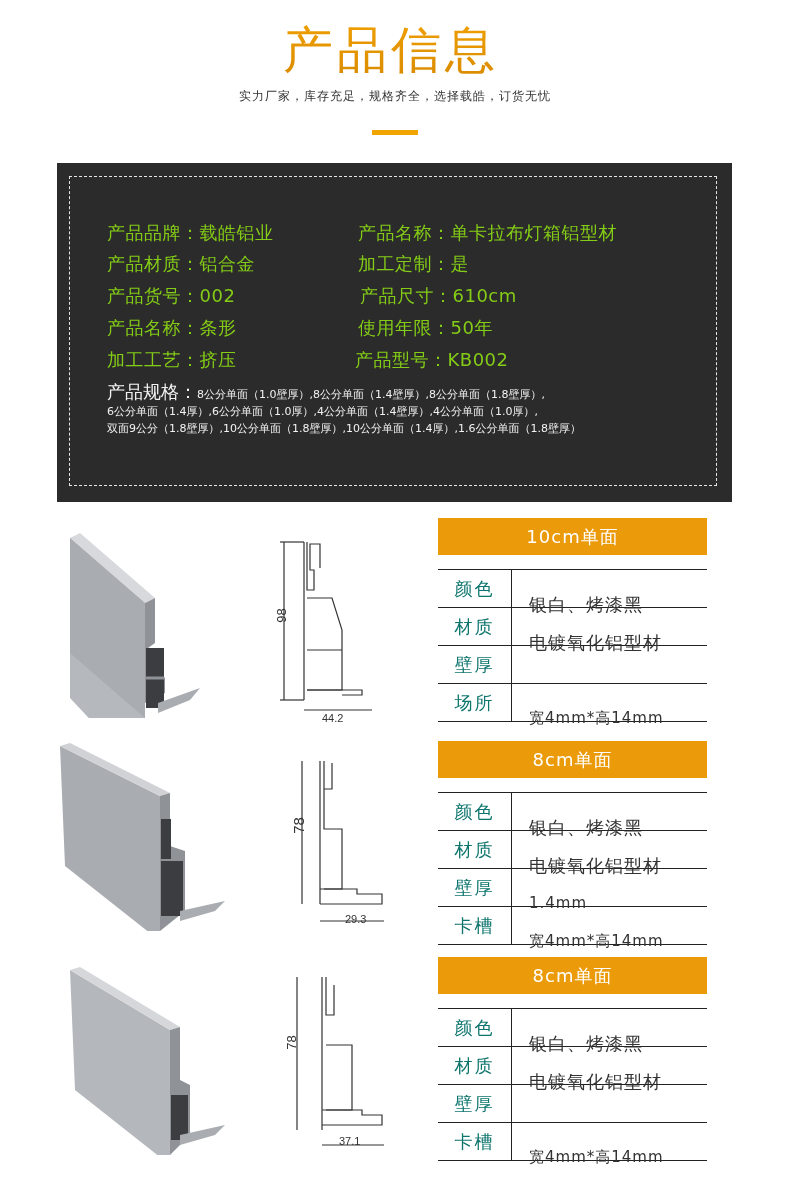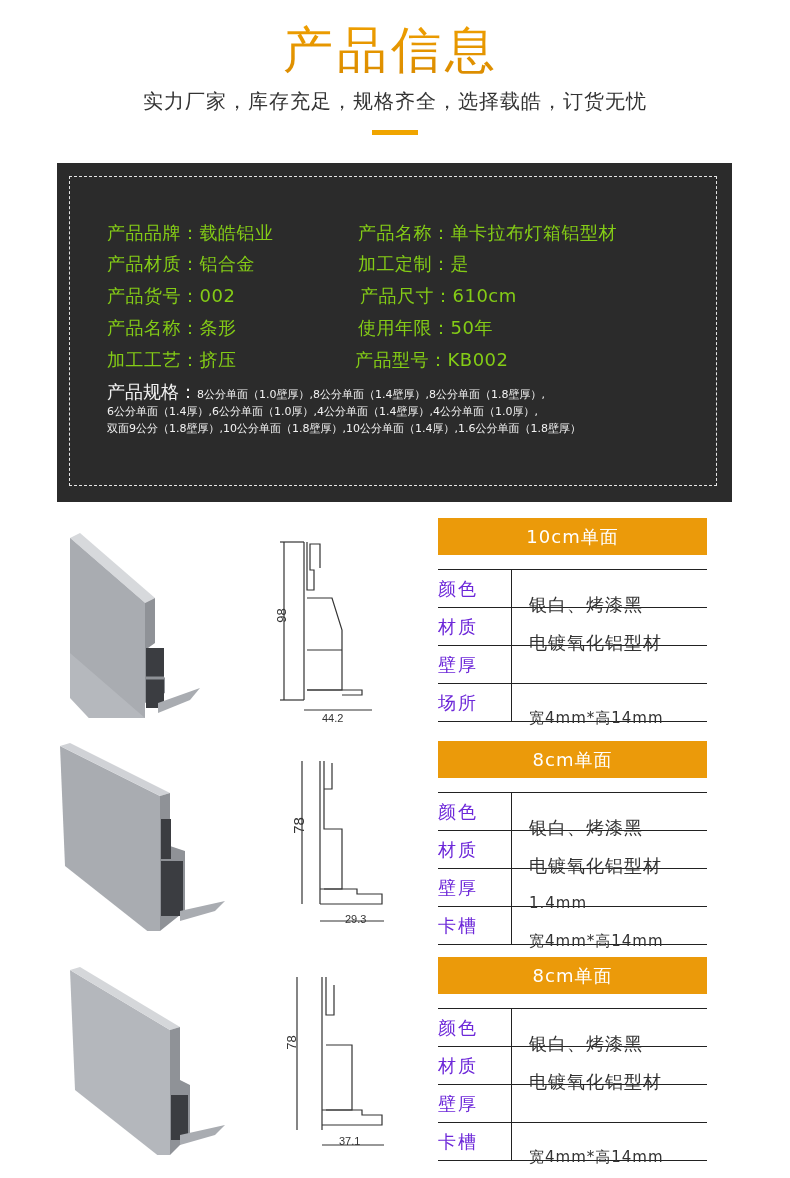--- a/index.html
+++ b/index.html
@@ -5,21 +5,21 @@
   html, body { margin: 0; padding: 0; background: #ffffff; }
   body { width: 790px; height: 1178px; position: relative; overflow: hidden;
          font-family: "DejaVu Sans", "Liberation Sans", sans-serif; color: #333; }
 
   
   .hdr-title { position: absolute; left: 0; top: 18px; width: 782px; text-align: center;
                font-size: 50px; line-height: 64px; color: #e08a00; letter-spacing: 4px;
                background: linear-gradient(180deg, #f0a000 0%, #d98a00 100%);
                -webkit-background-clip: text; background-clip: text; -webkit-text-fill-color: transparent; }
   .hdr-sub { position: absolute; left: 0; top: 88px; width: 790px; text-align: center;
-             font-size: 20px; color: #333; letter-spacing: 1px; }
+             font-size: 12px; color: #333; letter-spacing: 1px; }
   .hdr-bar { position: absolute; left: 372px; top: 130px; width: 46px; height: 5px; background: #f0a500; }
 
   
   .panel { position: absolute; left: 57px; top: 163px; width: 675px; height: 339px; background: #2b2b2b; }
   .panel-dash { position: absolute; left: 12px; top: 13px; width: 648px; height: 310px;
                 border: 1.5px dashed #e6e6e6; box-sizing: border-box; }
   .info-row { position: absolute; font-size: 18px; color: #84cc16; white-space: nowrap; letter-spacing: 0.5px; }
   .info-row .lbl, .info-row .val { display: inline; }
   .spec { position: absolute; left: 50px; top: 220px; width: 600px; color: #f2f2f2; }
   .spec-label { font-size: 18px; }
@@ -31,21 +31,21 @@
   .photo { position: absolute; left: 40px; width: 200px; height: 190px; }
   .diagram { position: absolute; left: 262px; width: 130px; height: 190px; }
   .dim-label { position: absolute; font-size: 11px; color: #333; font-family: "Liberation Sans", sans-serif; }
 
   .spec-table { position: absolute; left: 438px; width: 269px; }
   .tbl-head { height: 37px; background: #eb9a0a; color: #fff; font-size: 18px; line-height: 37px;
               text-align: center; letter-spacing: 1px; }
   .tbl { margin-top: 14px; border-top: 1.5px solid #222; }
   .tbl-row { display: flex; height: 37px; border-bottom: 1.5px solid #222; }
   .tbl-key { width: 73px; border-right: 1.5px solid #222; font-size: 18px; line-height: 37px;
-             text-align: left; color: #6d28d9; letter-spacing: 2px; }
+             text-align: center; color: #0f766e; letter-spacing: 2px; }
   .tbl-val { flex: 1; padding-left: 17px; font-size: 18px; line-height: 37px; color: #333; letter-spacing: 1px; white-space: nowrap; margin-top: 16px; }
   .tbl-val.small { font-size: 15px; }
 </style>
 </head>
 <body>
 
 <div>
   <div class="hdr-title">产品信息</div>
   <div class="hdr-sub">实力厂家，库存充足，规格齐全，选择载皓，订货无忧</div>
   <div class="hdr-bar"></div>

